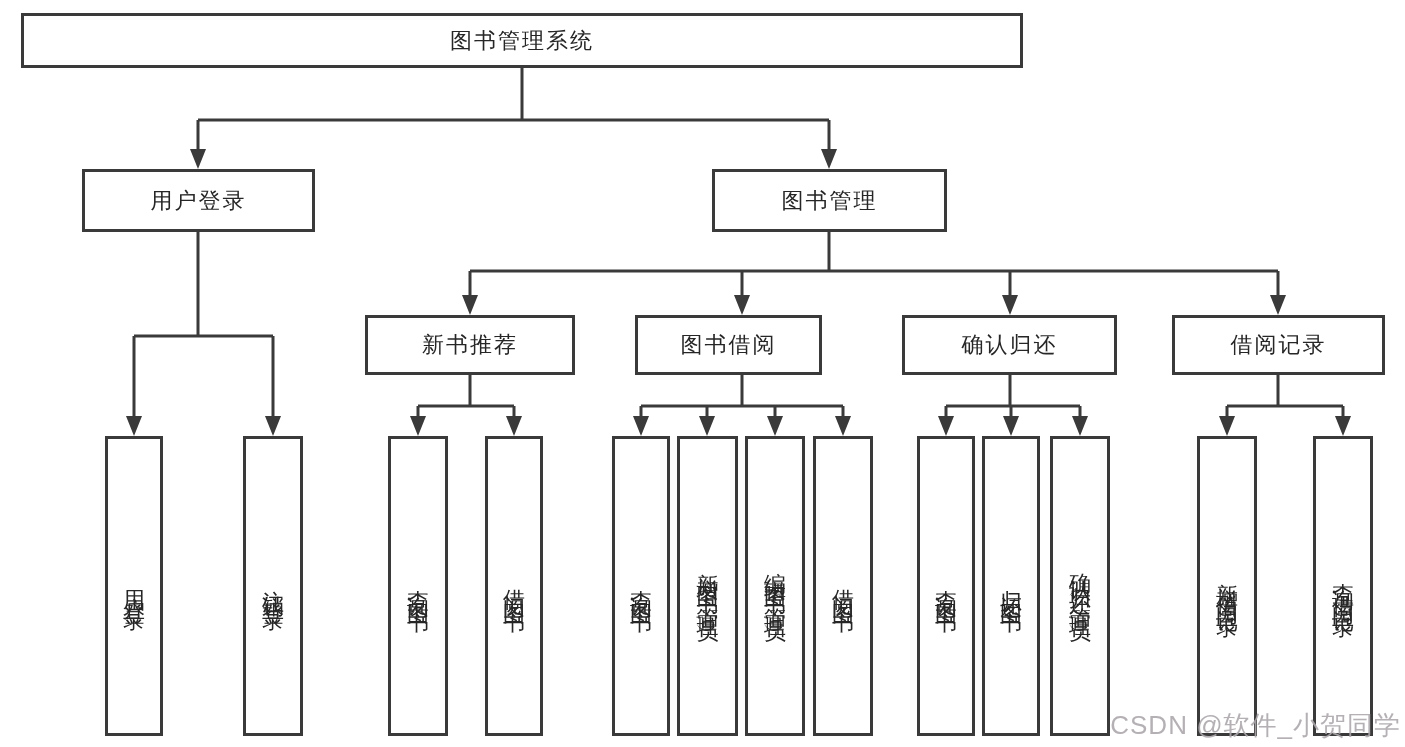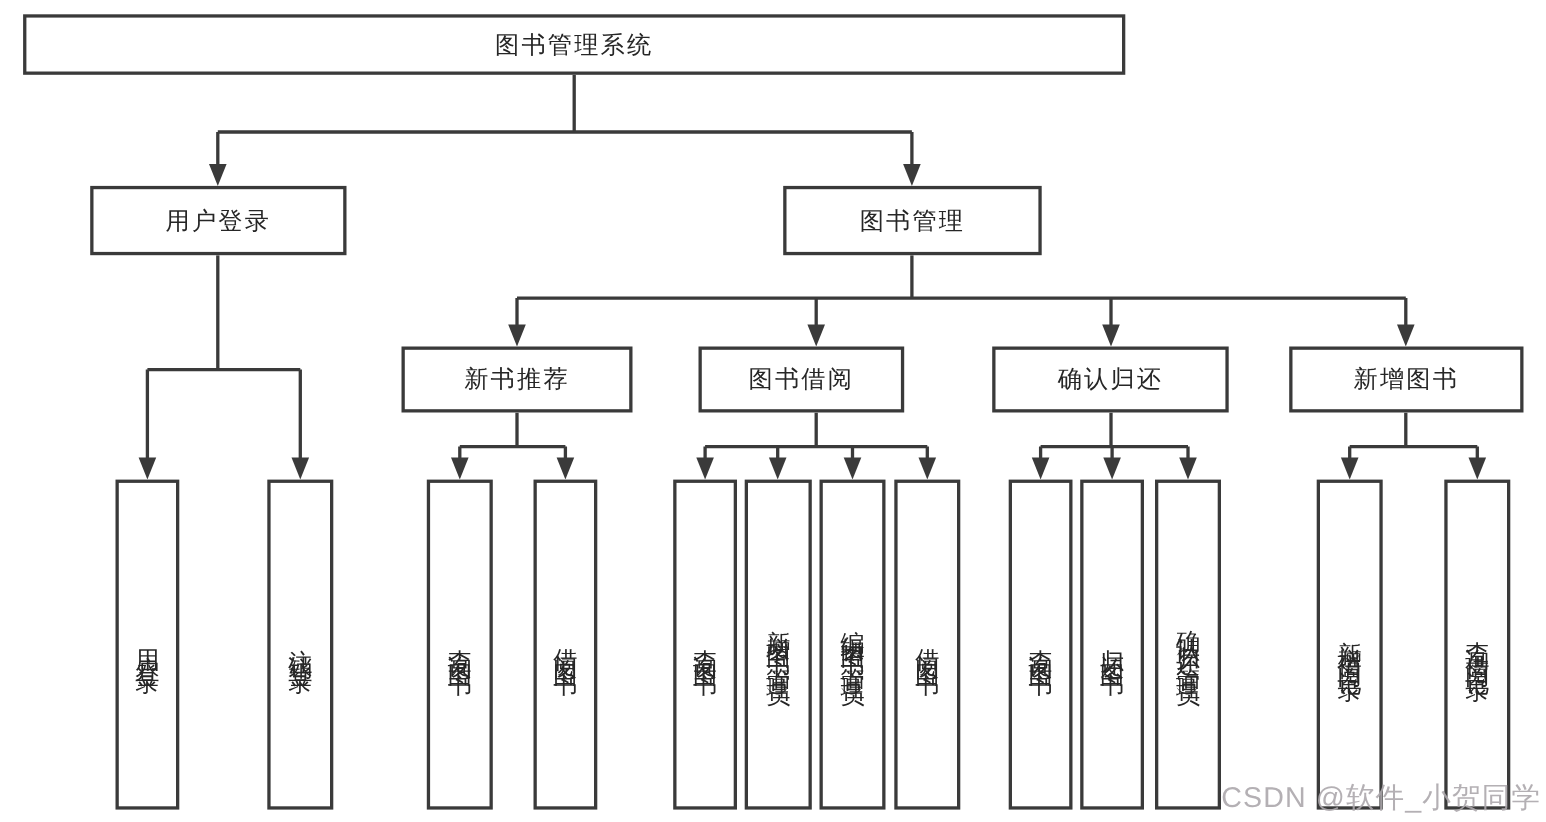--- a/index.html
+++ b/index.html
@@ -101,21 +101,21 @@
   <div class="box h" style="left:365px;top:315px;width:210px;height:60px">
     <span>新书推荐</span>
   </div>
   <div class="box h" style="left:635px;top:315px;width:187px;height:60px">
     <span>图书借阅</span>
   </div>
   <div class="box h" style="left:902px;top:315px;width:215px;height:60px">
     <span>确认归还</span>
   </div>
   <div class="box h" style="left:1172px;top:315px;width:213px;height:60px">
-    <span>新增图书</span>
+    <span>借阅记录</span>
   </div>
 
   <div class="box v" style="left:105px;top:436px;width:58px;height:300px">
     <span>用户登录</span>
   </div>
   <div class="box v" style="left:243px;top:436px;width:60px;height:300px">
     <span>注销登录</span>
   </div>
 
   <div class="box v" style="left:388px;top:436px;width:60px;height:300px">

